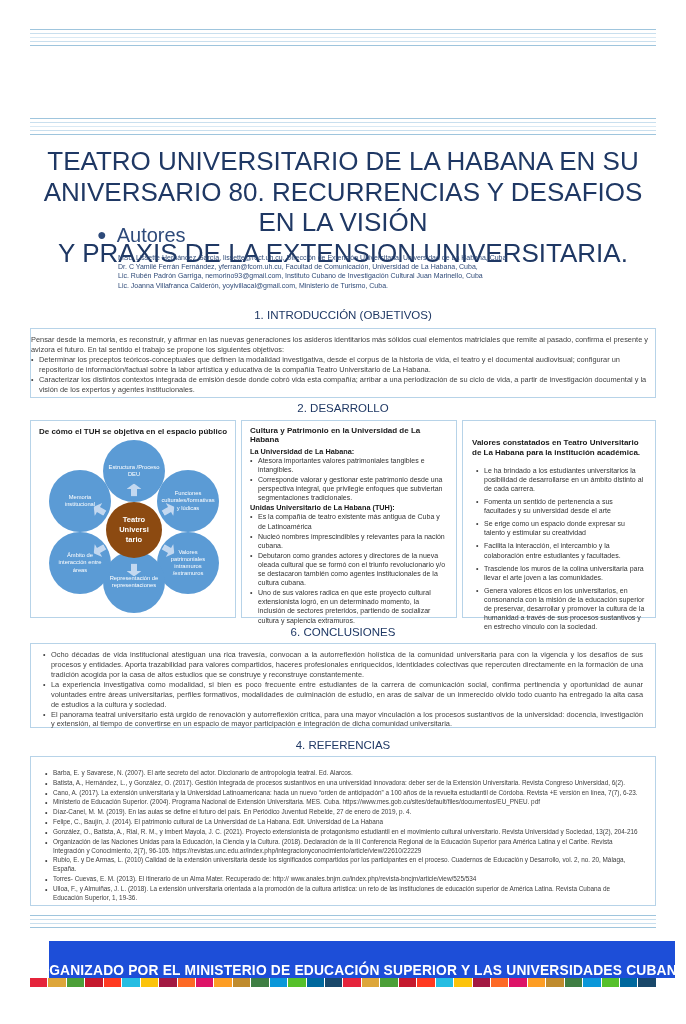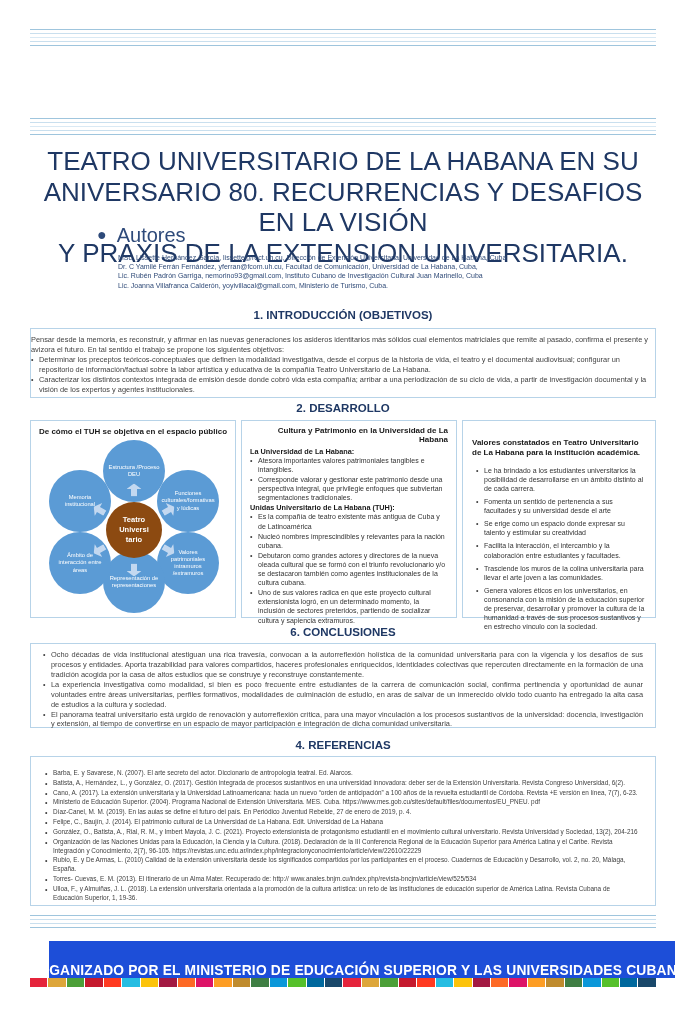--- a/index.html
+++ b/index.html
@@ -27,21 +27,21 @@
     font-size:26px; line-height:1.18; color:#1f3864; white-space:pre-line; font-weight:500; }
 
   
   .authors-heading { position:absolute; top:224px; left:97px; color:#2e4a7a; font-size:20px; }
   .authors-heading .bullet { color:#2e4a7a; margin-right:10px; font-size:16px; vertical-align:2px; }
   .author-lines { position:absolute; top:253px; left:118px; width:520px; color:#2f4a77;
     font-size:7px; line-height:1.32; }
 
   
   .sec-heading { position:absolute; left:0; width:686px; text-align:center; color:#1f3864;
-    font-weight:bold; font-size:11.5px; }
+    font-weight:normal; font-size:11.5px; }
   .h-intro { top:309px; }
   .h-des   { top:402px; }
   .h-conc  { top:626px; }
   .h-ref   { top:739px; }
 
   
   .box { position:absolute; background:#ffffff; border:1px solid #b7d3e8; }
   .intro-box { top:328px; left:30px; width:626px; height:70px; padding:6px 0; }
   .conc-box  { top:643px; left:30px; width:626px; height:85px; padding:6px 12px; }
   .ref-box   { top:756px; left:30px; width:626px; height:150px; padding:12px 14px 6px 14px; }
@@ -65,21 +65,21 @@
   .node { position:absolute; width:62px; height:62px; border-radius:50%;
     background:radial-gradient(circle at 35% 30%, #74add f0, #5b9bd5); background-color:#5b9bd5;
     color:#ffffff; font-size:5.8px; line-height:1.25; text-align:center;
     display:flex; align-items:center; justify-content:center; padding:5px; }
   .node-center { position:absolute; width:56px; height:56px; border-radius:50%; background:#8c4a11;
     color:#ffffff; font-weight:bold; font-size:7.5px; line-height:1.3; text-align:center;
     display:flex; align-items:center; justify-content:center; white-space:pre-line; z-index:3; }
   .arrow { position:absolute; left:103px; top:92px; width:15px; height:13px; background:#c3d8f0;
     clip-path:polygon(50% 0%, 100% 42%, 70% 42%, 70% 100%, 30% 100%, 30% 42%, 0% 42%); z-index:2; }
 
-  .cult-title { font-weight:bold; font-size:8px; color:#1a1a1a; text-align:right; margin-bottom:3px; }
+  .cult-title { font-weight:bold; font-size:8px; color:#1a1a1a; text-align:left; margin-bottom:3px; }
   .cult-sub { font-weight:bold; font-size:7.3px; color:#1a1a1a; margin-top:1px; }
   .cult-list li { font-size:7px; line-height:1.3; color:#333; margin-bottom:1px; }
 
   .val-title { font-weight:bold; font-size:8px; color:#1a1a1a; line-height:1.3; margin-bottom:7px; }
   .val-list { margin-left:4px; }
   .val-list li { font-size:7px; line-height:1.3; color:#333; margin-bottom:4px; }
 
   
   .banner { position:absolute; top:941px; left:30px; width:626px; height:37px; background:#1d4ed8;
     display:flex; align-items:flex-end; justify-content:center;margin-left:19px; }

